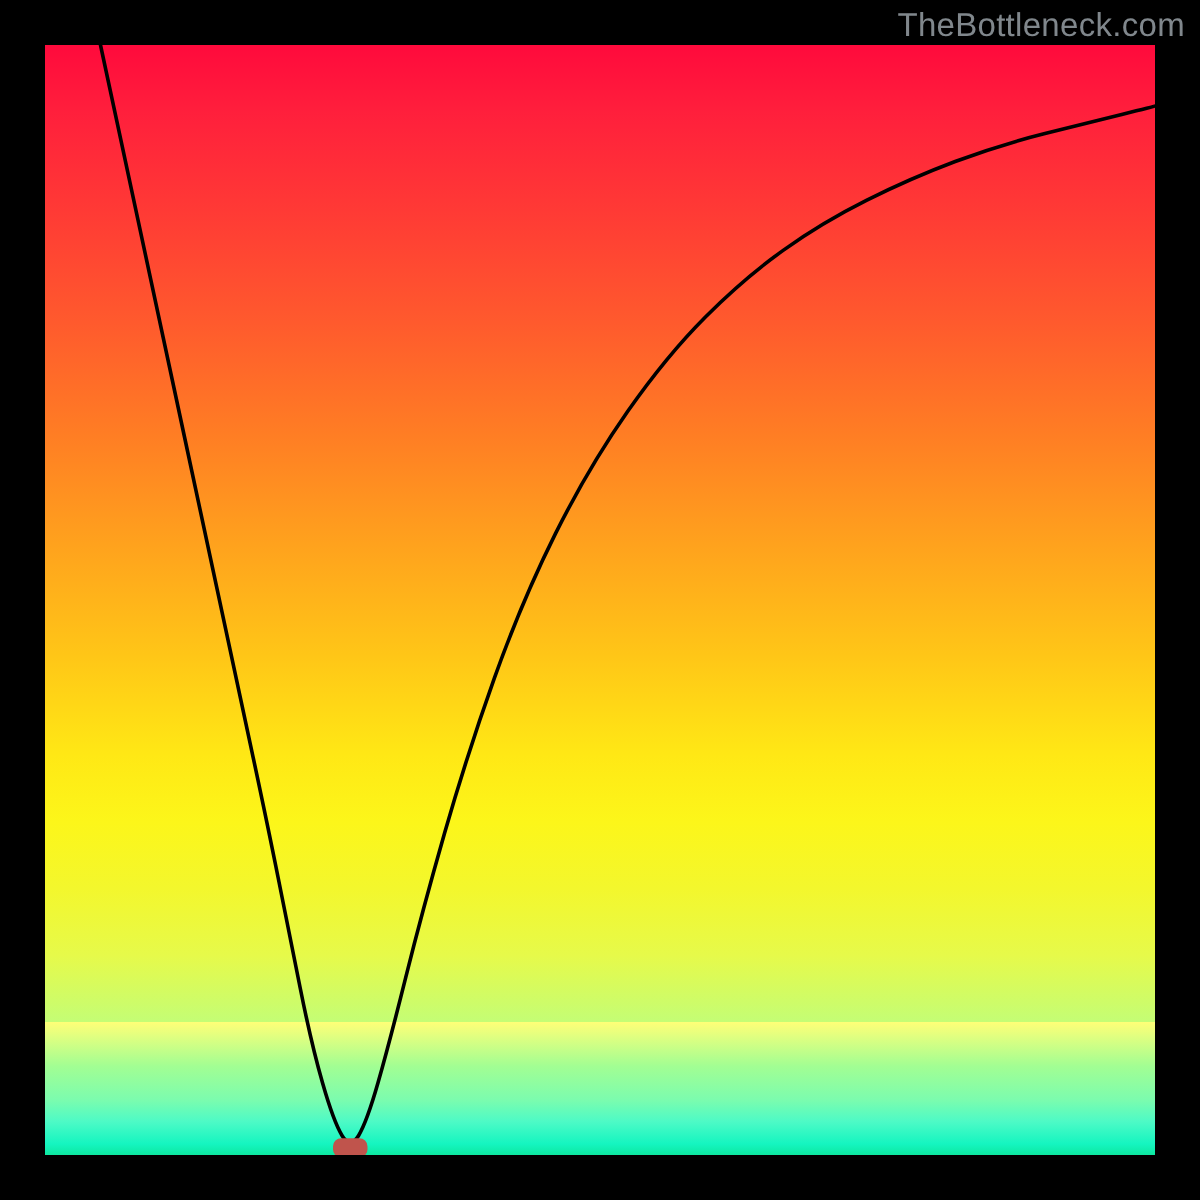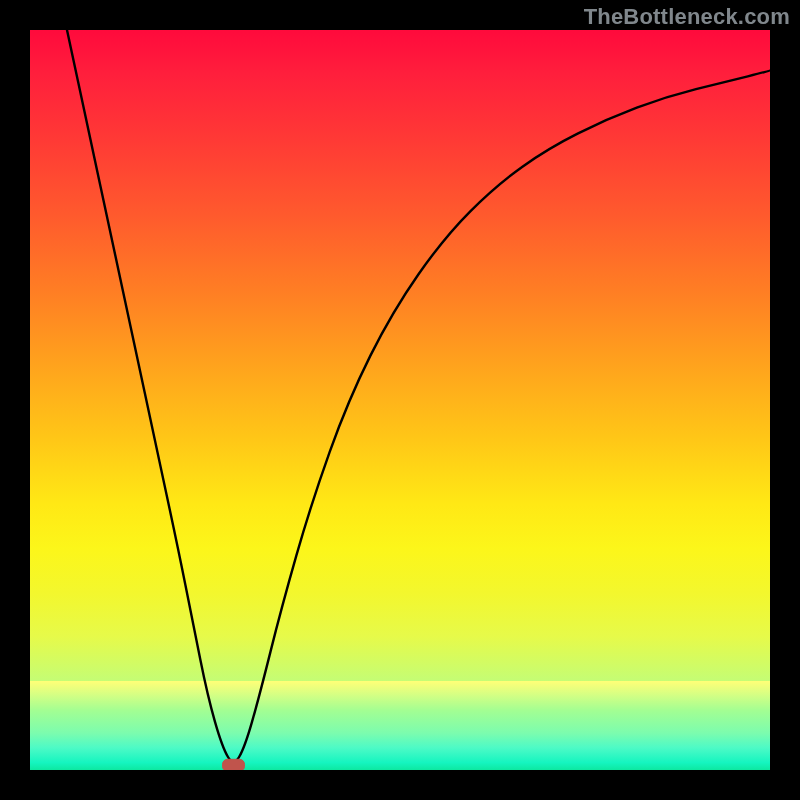--- a/index.html
+++ b/index.html
@@ -58,21 +58,21 @@
   .minimum-marker {
     fill: #c0544c;
     stroke: #c0544c;
   }
   .watermark {
     position: absolute;
     top: 4px;
     right: 10px;
     font-size: 22px;
     color: #80878c;
-    font-weight: 700;
+    font-weight: 400;
     letter-spacing: 0.2px;
     user-select: none;
   }
 </style>
 </head>
 <body>
 
 <div class="outer">
 
   <div class="watermark">TheBottleneck.com</div>

